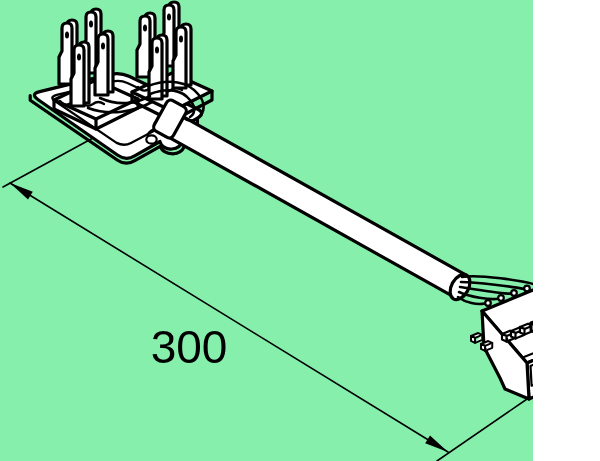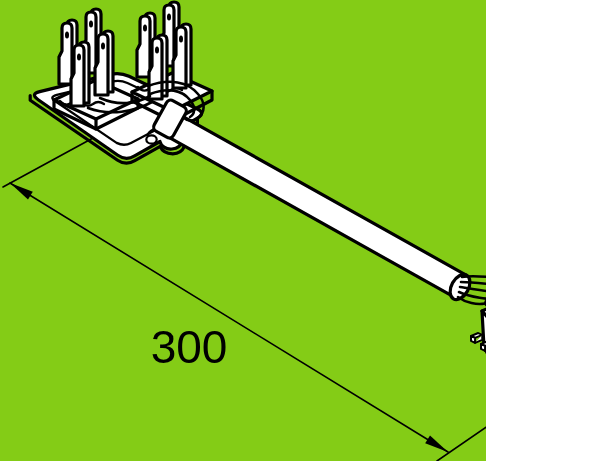--- a/index.html
+++ b/index.html
@@ -1,16 +1,16 @@
 <!DOCTYPE html>
 <html><head>
 <meta charset="utf-8">
 <style>
   html,body{margin:0;padding:0;background:#ffffff;}
-  .frame{width:486px;height:461px;background:#84cc16;overflow:hidden;position:relative;}
+  .frame{width:533px;height:461px;background:#86efac;overflow:hidden;position:relative;}
   svg{display:block;}
   .ln-thick{fill:#ffffff;stroke:#000000;stroke-width:3.2;stroke-linejoin:round;stroke-linecap:round;}
   .ln-thickn{fill:none;stroke:#000000;stroke-width:3.2;stroke-linejoin:round;stroke-linecap:round;}
   .ln-med{fill:none;stroke:#000000;stroke-width:2.3;stroke-linejoin:round;stroke-linecap:round;}
   .ln-medw{fill:#ffffff;stroke:#000000;stroke-width:2.2;stroke-linejoin:round;stroke-linecap:round;}
   .ln-wire{fill:none;stroke:#000000;stroke-width:2.6;stroke-linejoin:round;stroke-linecap:round;}
   .ln-thin{fill:none;stroke:#000000;stroke-width:1.6;stroke-linecap:round;}
   .fill-b{fill:#000000;stroke:none;}
   .dim-label{font-family:"Liberation Sans","DejaVu Sans",sans-serif;font-size:46px;fill:#000000;}
 </style>

